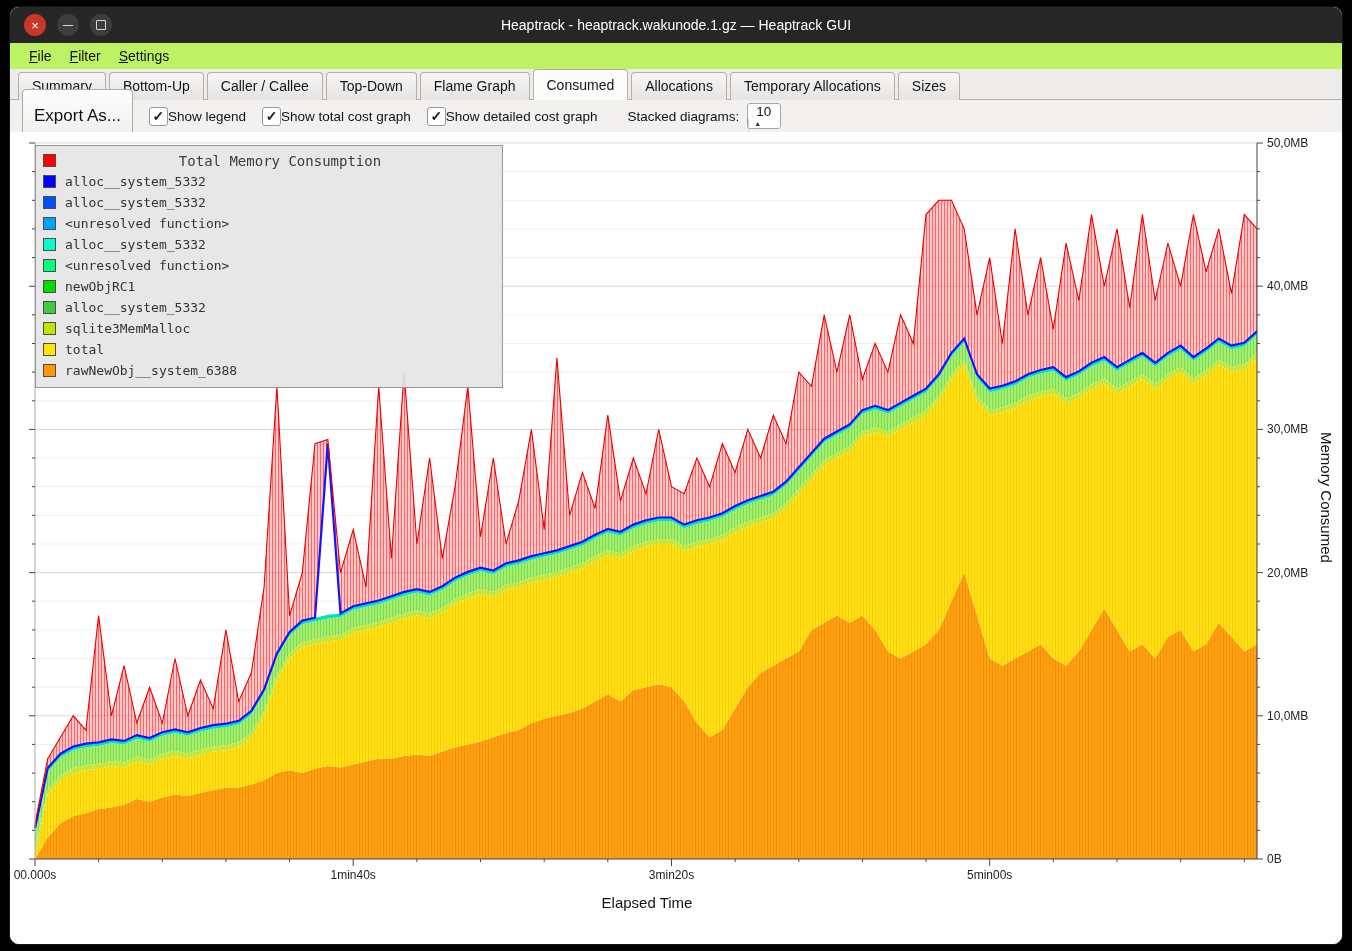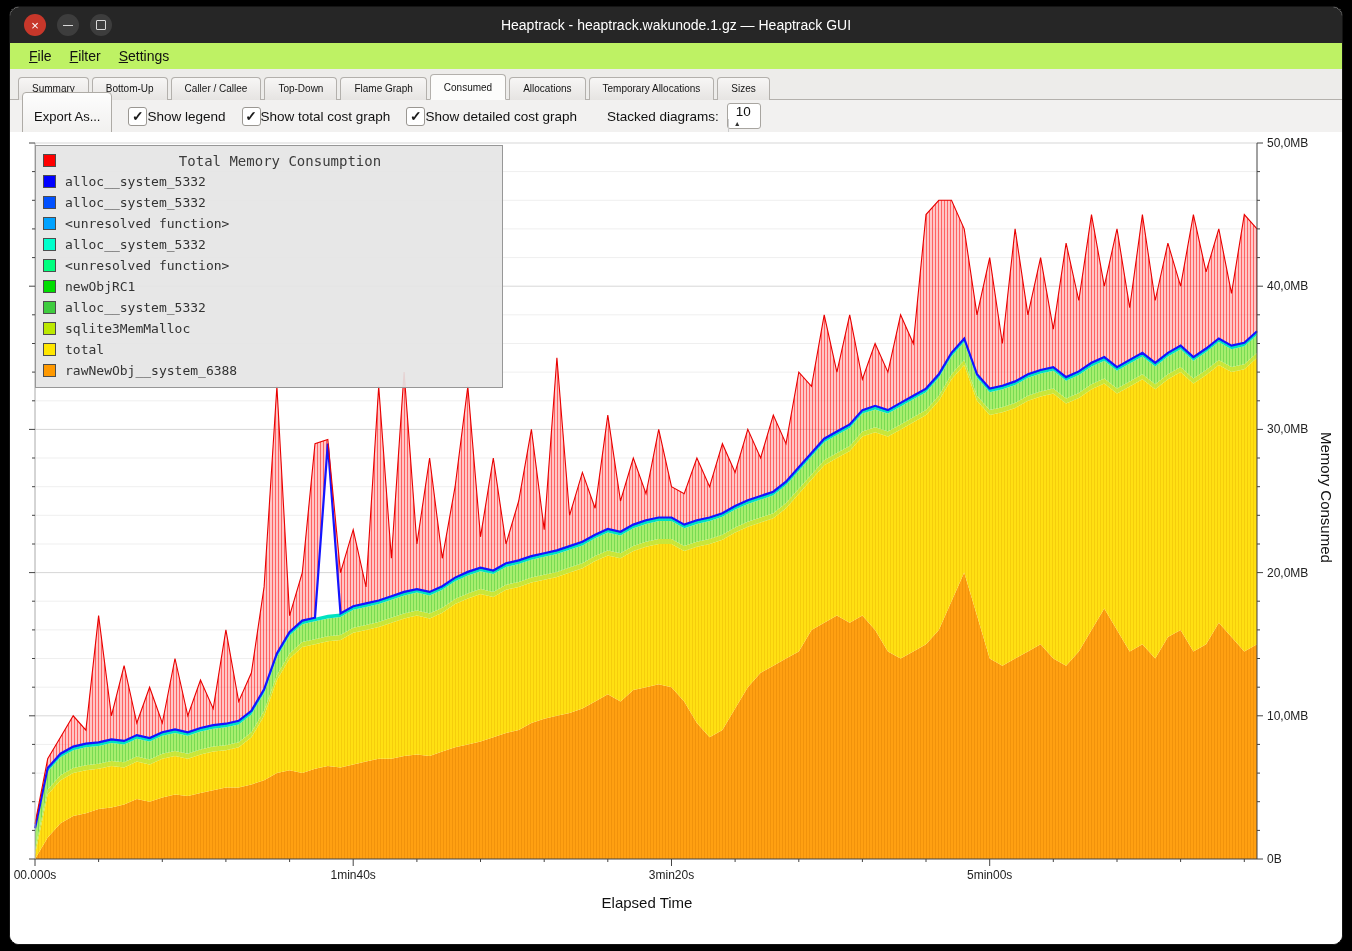--- a/index.html
+++ b/index.html
@@ -9,24 +9,24 @@
   .winbtns{position:absolute;left:14px;top:0;height:100%;display:flex;align-items:center;gap:11px;}
   .wbtn{width:22px;height:22px;border-radius:50%;background:#3d3d3d;color:#d8d8d8;display:flex;align-items:center;justify-content:center;font-size:13px;line-height:1;}
   .wbtn.close{background:#c7372a;color:#fff;}
   .glyph-max{width:8px;height:8px;border:1.5px solid #d8d8d8;border-radius:1px;}
   .glyph-min{width:10px;height:0;border-top:1.5px solid #d8d8d8;}
   .title{flex:1;text-align:center;color:#fff;font-weight:normal;font-size:14px;}
   .menubar{height:26px;background:#bef264;display:flex;align-items:center;padding-left:10px;flex:0 0 auto;}
   .menu-item{padding:3px 9px;font-size:14px;color:#111;}
   .menu-item::first-letter{text-decoration:underline;}
   .tabbar{height:30px;background:#edecea;display:flex;align-items:flex-end;padding-left:8px;border-bottom:1px solid #b3b0ac;flex:0 0 auto;}
-  .tab{padding:5px 13px 6px 13px;font-size:10px;color:#141414;border:1px solid #b3b0ac;border-bottom:none;border-radius:4px 4px 0 0;background:linear-gradient(#f7f6f5,#e6e4e2);margin-right:3px;margin-bottom:-1px;white-space:nowrap;}
+  .tab{padding:5px 13px 6px 13px;font-size:14px;color:#141414;border:1px solid #b3b0ac;border-bottom:none;border-radius:4px 4px 0 0;background:linear-gradient(#f7f6f5,#e6e4e2);margin-right:3px;margin-bottom:-1px;white-space:nowrap;}
   .tab.active{background:#fcfcfb;padding-top:7px;border-bottom:1px solid #fcfcfb;}
   .toolbar{height:32px;background:#f2f1f0;display:flex;align-items:center;gap:16px;padding:0 12px;flex:0 0 auto;}
-  .btn{border:1px solid #aeaba6;background:linear-gradient(#fdfdfd,#efeeec);border-radius:4px;padding:16px 11px;font-size:13px;color:#111;}
+  .btn{border:1px solid #aeaba6;background:linear-gradient(#fdfdfd,#efeeec);border-radius:4px;padding:16px 11px;font-size:17px;color:#111;}
   .check{display:flex;align-items:center;font-size:13.5px;color:#111;}
   .box{width:17px;height:17px;border:1px solid #9a9792;background:#fff;border-radius:3px;display:flex;align-items:center;justify-content:center;color:#1b1b1b;font-size:14px;}
   .box.on::after{content:"✓";font-weight:bold;margin-top:-1px;}
   .stacked-label{font-size:13.5px;color:#111;}
   .spin{display:flex;align-items:stretch;height:24px;border:1px solid #a8a5a0;border-radius:3px;background:#fff;flex-direction:column;}
   .spin .val{display:flex;align-items:center;padding:0 8px;font-size:13.5px;min-width:16px;color:#111;}
   .spin .arrows{display:flex;flex-direction:column;justify-content:center;border-left:1px solid #ccc;}
   .spin .arrows span{font-size:7px;line-height:10px;padding:0 5px;color:#333;}
   .chart-region{flex:1;background:#fff;position:relative;}
   #plot{position:absolute;left:0;top:0;}

